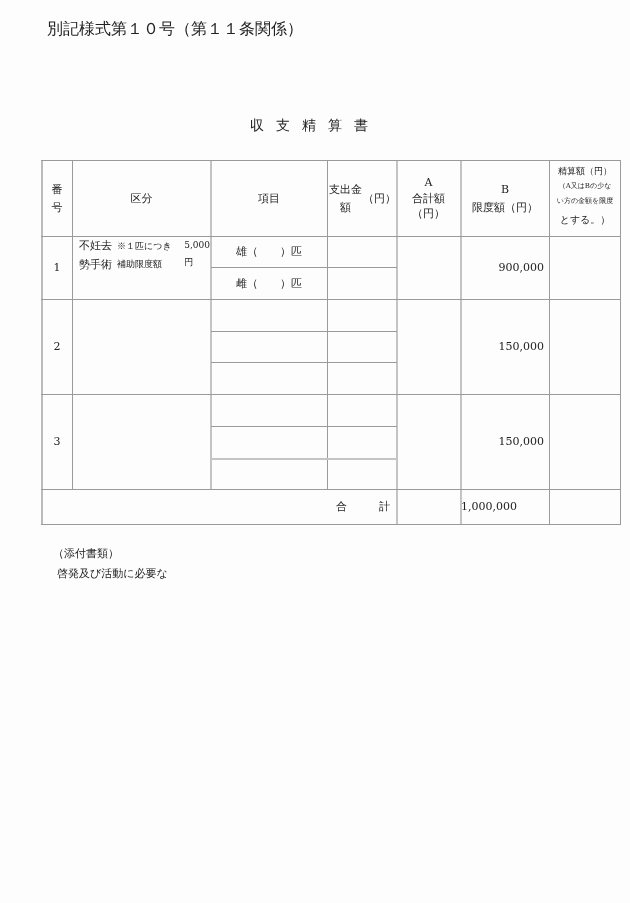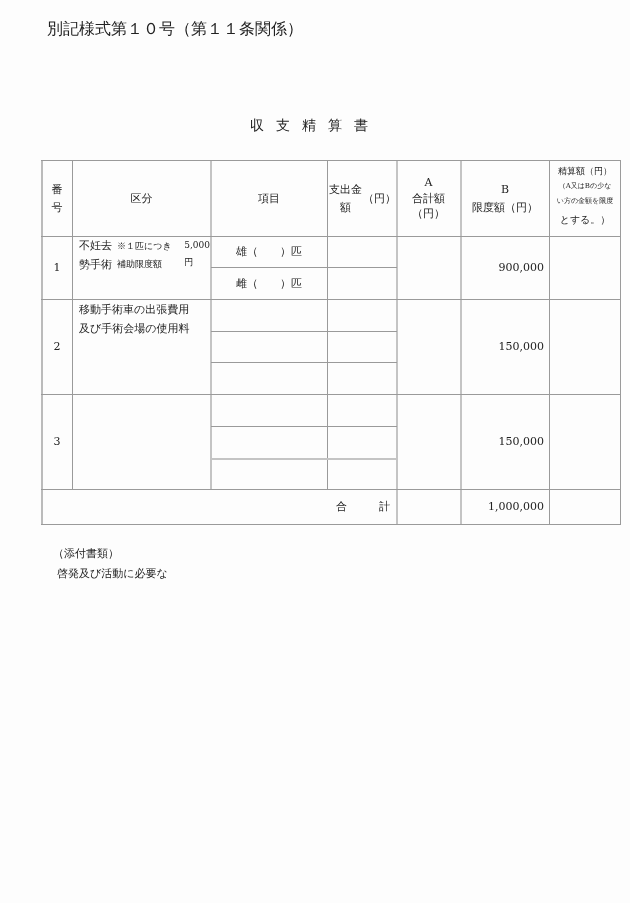--- a/index.html
+++ b/index.html
@@ -84,42 +84,38 @@
   </div>
   <div class="cell" style="left:211px;top:237px;width:116px;height:30px">雄（　　）匹</div>
   <div class="cell" style="left:211px;top:268px;width:116px;height:31px">雌（　　）匹</div>
   <div class="cell" style="left:328px;top:237px;width:68px;height:30px"></div>
   <div class="cell" style="left:328px;top:268px;width:68px;height:31px"></div>
   <div class="cell" style="left:398px;top:237px;width:62px;height:62px"></div>
   <div class="cell right" style="left:462px;top:237px;width:87px;height:62px">900,000</div>
   <div class="cell" style="left:550px;top:237px;width:70px;height:62px"></div>
 
   <div class="cell" style="left:42px;top:300px;width:30px;height:94px">2</div>
-  <div class="cell left" style="left:73px;top:300px;width:137px;height:94px;flex-direction:column;align-items:flex-start">
-    <span style="line-height:1.75">移動手術車の出張費用</span>
-    <span style="line-height:1.75">及び手術会場の使用料</span>
-  </div>
   <div class="cell" style="left:211px;top:300px;width:116px;height:31px"></div>
   <div class="cell" style="left:211px;top:332px;width:116px;height:30px"></div>
   <div class="cell" style="left:211px;top:363px;width:116px;height:31px"></div>
   <div class="cell" style="left:398px;top:300px;width:62px;height:94px"></div>
   <div class="cell right" style="left:462px;top:300px;width:87px;height:94px">150,000</div>
   <div class="cell" style="left:550px;top:300px;width:70px;height:94px"></div>
 
   <div class="cell" style="left:42px;top:395px;width:30px;height:94px">3</div>
   <div class="cell" style="left:211px;top:395px;width:116px;height:31px"></div>
   <div class="cell" style="left:211px;top:427px;width:116px;height:31px"></div>
   <div class="cell" style="left:211px;top:460px;width:116px;height:29px"></div>
   <div class="cell" style="left:398px;top:395px;width:62px;height:94px"></div>
   <div class="cell right" style="left:462px;top:395px;width:87px;height:94px">150,000</div>
   <div class="cell" style="left:550px;top:395px;width:70px;height:94px"></div>
 
   <div class="cell" style="left:330px;top:490px;width:66px;height:34px;justify-content:space-between;padding:0 6px">
     <span>合</span>
     <span>計</span>
   </div>
   <div class="cell" style="left:398px;top:490px;width:62px;height:34px"></div>
-  <div class="cell right" style="left:462px;top:490px;width:87px;height:34px">1,000,000</div>
+  <div class="cell right" style="left:435px;top:490px;width:87px;height:34px">1,000,000</div>
   <div class="cell" style="left:550px;top:490px;width:70px;height:34px"></div>
 </div>
 
 <div class="attach-title">（添付書類）</div>
 <div class="attach-item">啓発及び活動に必要な</div>
 
 </body></html>

